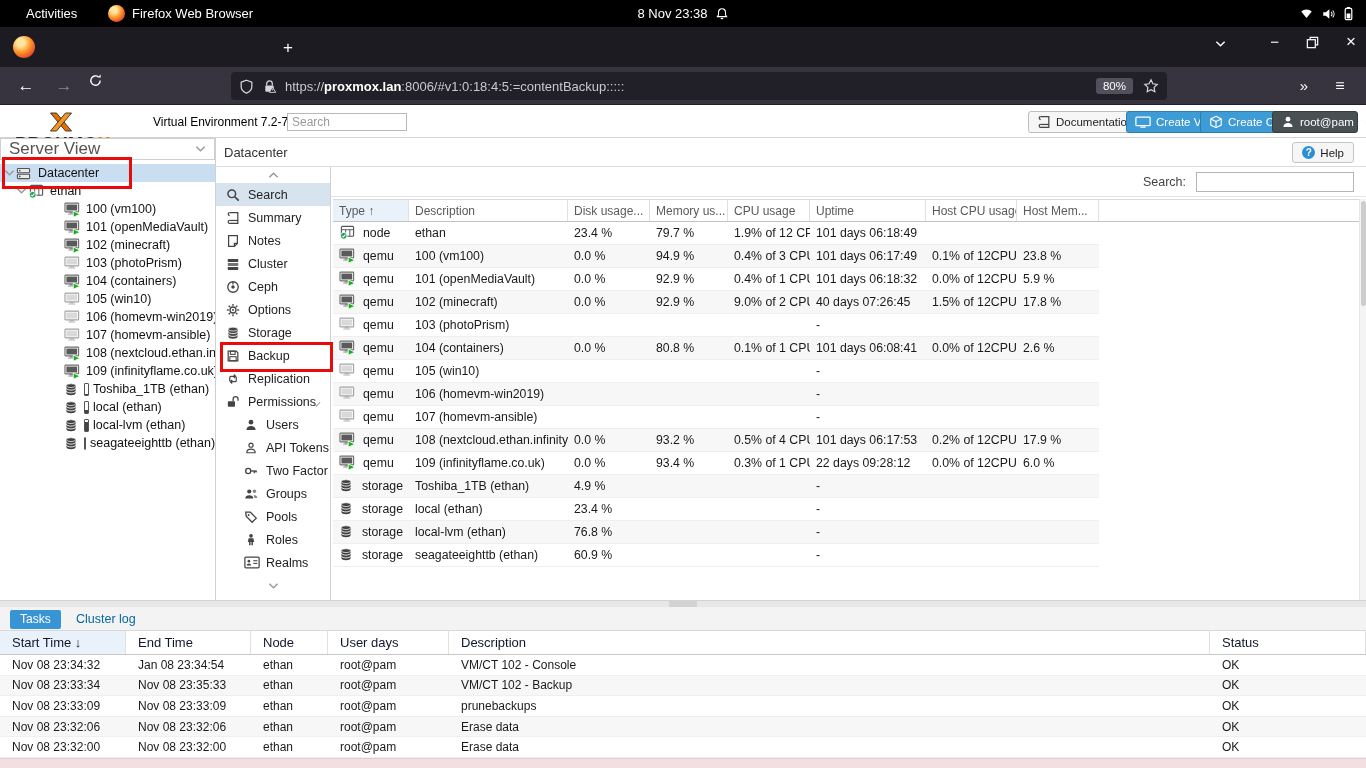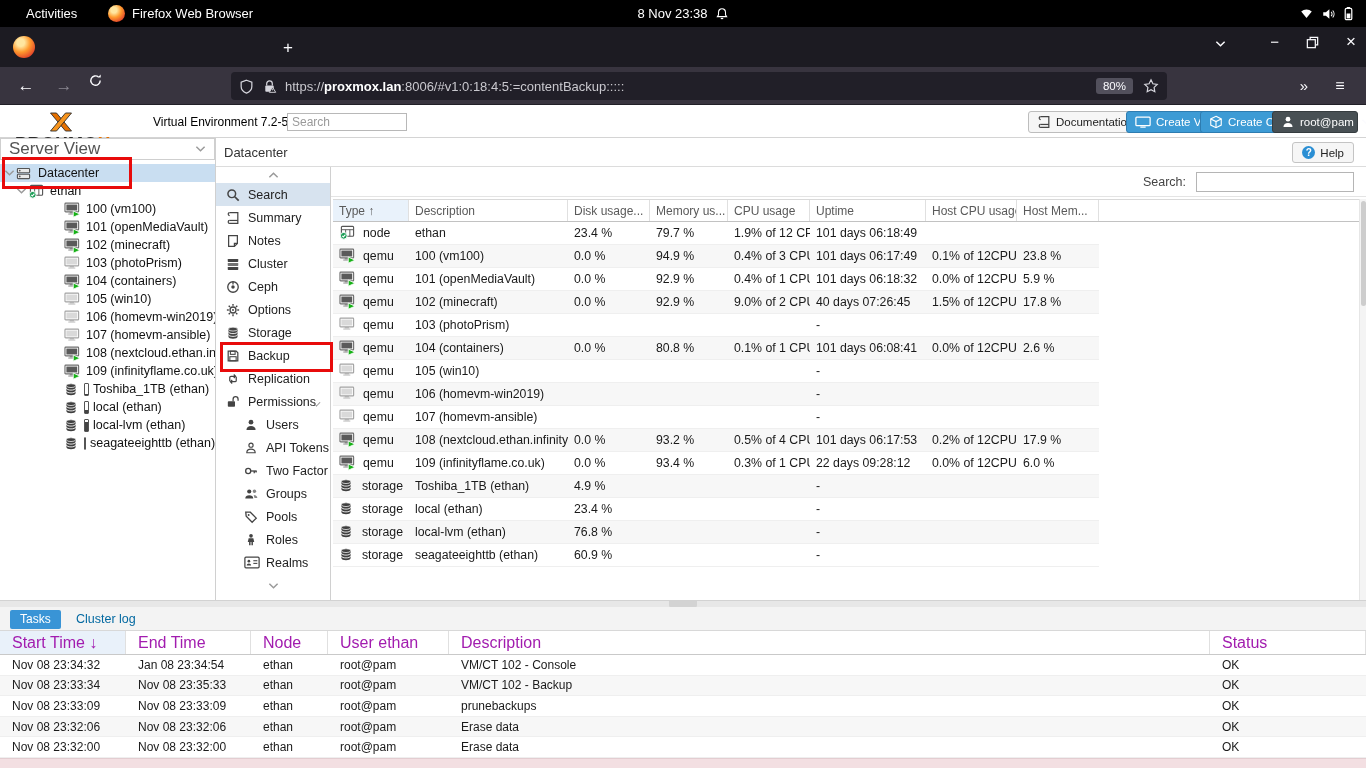--- a/index.html
+++ b/index.html
@@ -104,21 +104,21 @@
 
   
   #splitter { position:absolute; left:0; top:600px; width:1366px; height:7px; background:#e7e7e7; border-top:1px solid #d2d2d2; }
   #splitter .handle { position:absolute; left:669px; top:0; width:28px; height:7px; background:#d3d3d3; border-radius:0 0 3px 3px; }
 
   
   #tasks { position:absolute; left:0; top:607px; width:1366px; height:151px; background:#fff; }
   #tasktabs { position:absolute; left:0; top:0; width:100%; height:24px; background:#f3f3f3; border-bottom:1px solid #d8d8d8; }
   #tabtasks { position:absolute; left:10px; top:3px; height:19px; padding:0 10px; background:#3994d6; color:#fff; font-size:12px; line-height:19px; border-radius:2px; }
   #tabclusterlog { position:absolute; left:76px; top:5px; font-size:12.5px; color:#0369a1; }
-  .tk-hdr { position:absolute; left:0; top:24px; width:100%; height:24px; display:flex; border-bottom:1px solid #c9c9c9; font-size:16px; color:#a21caf; background:#fff; }
+  .tk-hdr { position:absolute; left:0; top:24px; width:100%; height:24px; display:flex; border-bottom:1px solid #c9c9c9; font-size:13px; color:#0f172a; background:#fff; }
   .tk-hdr .hc { display:flex; align-items:center; padding:0 12px; border-right:1px solid #e0e0e0; }
   .tk-hdr .hc.sorted { background:#e9f1fa; }
   .tk-body { position:absolute; left:0; top:48px; width:100%; }
   .tk-body .row { display:flex; height:20.6px; border-bottom:1px solid #efefef; font-size:12px; color:#1a1a1a; }
   .tk-body .row:nth-child(even) { background:#f7f7f7; }
   .tk-body .cell { display:flex; align-items:center; padding:0 12px; white-space:nowrap; overflow:hidden; }
   .t1{width:126px;} .t2{width:125px;} .t3{width:77px;} .t4{width:121px;} .t5{width:761px;} .t6{flex:1;}
 
   #bottomstrip { position:absolute; left:0; top:758px; width:1366px; height:10px; background:#f3dfe2; border-top:1px solid #e3cdd1; }
 
@@ -242,21 +242,21 @@
 <div id="pvehdr">
   <div id="pvelogo">
     <span>
         <svg width="24" height="24" viewBox="0 0 16 16">
           <path d="M1 2h4L15 14h-4z" fill="#e57000" stroke="#2b2b2b" stroke-width="0.6"></path>
           <path d="M15 2h-4L1 14h4z" fill="#f7941d" stroke="#2b2b2b" stroke-width="0.6"></path>
         </svg>
       </span>
     <span class="word"><span>PROXMO</span><span class="ox">X</span></span>
   </div>
-  <div id="pvever">Virtual Environment 7.2-5</div>
+  <div id="pvever">Virtual Environment 7.2-7</div>
   <input id="pvesearch" placeholder="Search" style="">
   <div class="hdrbtn" id="docbtn">
     <span style="color:#444">
         <svg width="14" height="14" viewBox="0 0 16 16">
           <path d="M4.2 1.8h9.3v12.4H4.2a1.7 1.7 0 0 1 0-3.4" fill="none" stroke="currentColor" stroke-width="1.4"></path>
           <path d="M4.2 1.8a1.7 1.7 0 0 0 0 3.4" fill="none" stroke="currentColor" stroke-width="1.4"></path>
           <line x1="4.2" y1="10.8" x2="13.5" y2="10.8" stroke="currentColor" stroke-width="1.4"></line>
         </svg>
       </span>
     <span>Documentation</span>
@@ -1105,21 +1105,21 @@
 
 <div id="tasks">
   <div id="tasktabs">
     <div id="tabtasks">Tasks</div>
     <div id="tabclusterlog">Cluster log</div>
   </div>
   <div class="tk-hdr">
     <div class="hc t1 sorted">Start Time ↓</div>
     <div class="hc t2">End Time</div>
     <div class="hc t3">Node</div>
-    <div class="hc t4">User ethan</div>
+    <div class="hc t4">User days</div>
     <div class="hc t5">Description</div>
     <div class="hc t6">Status</div>
   </div>
   <div class="tk-body">
 
       <div class="row">
         <div class="cell t1">Nov 08 23:34:32</div>
         <div class="cell t2">Jan 08 23:34:54</div>
         <div class="cell t3">ethan</div>
         <div class="cell t4">root@pam</div>

